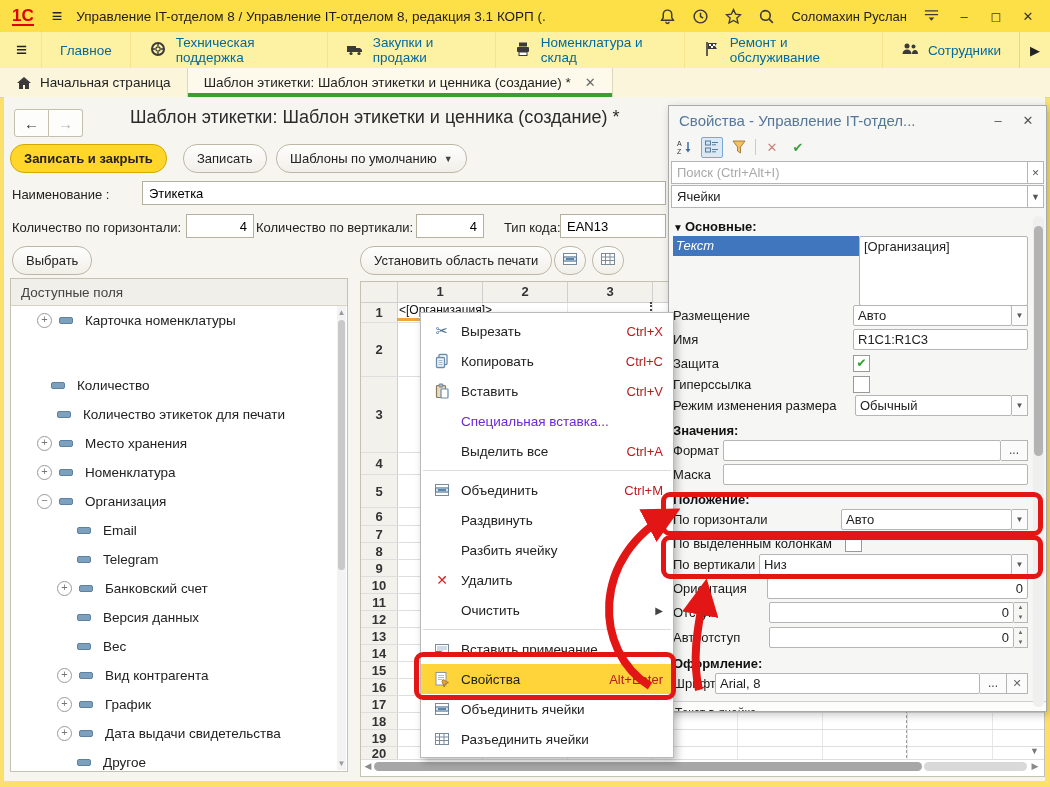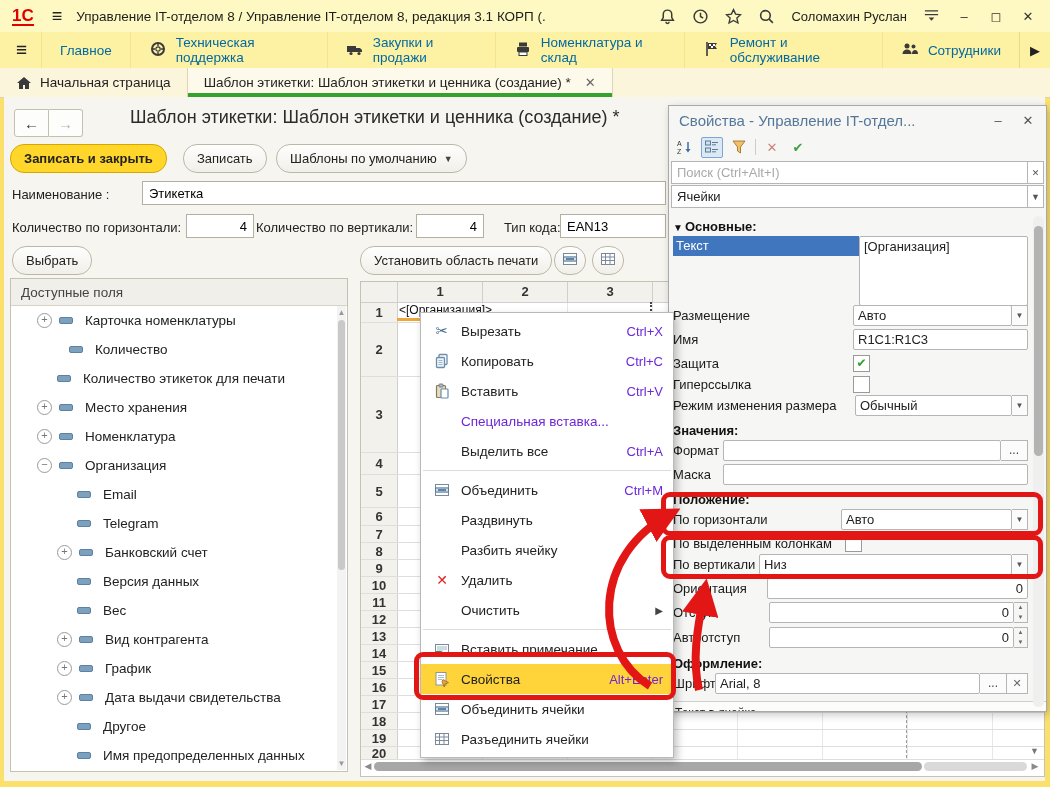--- a/index.html
+++ b/index.html
@@ -3,21 +3,21 @@
 <meta charset="utf-8">
 <style>
   html,body{margin:0;padding:0;}
   body{width:1050px;height:787px;position:relative;overflow:hidden;
        font-family:"Liberation Sans","DejaVu Sans",sans-serif;font-size:13px;color:#222;
        background:#fbe06b;}
   #app{position:absolute;inset:0;}
   .abs{position:absolute;}
 
   
-  .titlebar{left:0;top:0;width:1050px;height:32px;background:#fef9c3;display:flex;align-items:center;gap:4px;}
+  .titlebar{left:0;top:0;width:1050px;height:32px;background:#fde047;display:flex;align-items:center;gap:4px;}
   .logo1c{margin-left:12px;color:#e00000;font-weight:bold;font-size:17px;border-bottom:2px solid #e00000;line-height:17px;}
   .tb-burger{font-size:18px;margin:0 10px 0 14px;color:#222;}
   .tb-title{font-size:13.5px;color:#1d1d1d;white-space:nowrap;overflow:hidden;max-width:470px;}
   .tb-right{margin-left:auto;display:flex;align-items:center;gap:16px;padding-right:14px;}
   .tb-ico{width:17px;height:17px;display:inline-block;}
   .tb-user{font-size:13px;}
   .wbtn{font-size:13px;color:#333;width:16px;text-align:center;}
 
   
   .ribbon{left:0;top:32px;width:1050px;height:36px;background:#fdf1a4;display:flex;align-items:center;border-bottom:1px solid #e4d98e;}
@@ -82,21 +82,21 @@
   .hs-track{height:9px;background:#d9d9d9;border-radius:5px;flex:1;margin:0 2px;}
   .gvs{left:1029px;top:712px;width:12px;height:46px;}
   .gvs .dn{position:absolute;bottom:2px;left:1px;font-size:9px;color:#777;}
 
   
   .cmenu{left:420px;top:312px;width:252px;background:#fff;border:1px solid #b9b9b9;box-shadow:3px 4px 8px rgba(0,0,0,.25);padding:3px 0;z-index:60;}
   .mi{height:30px;display:flex;align-items:center;font-size:13.5px;color:#222;position:relative;padding-right:10px;}
   .mi-ico{width:26px;margin-left:8px;flex:none;display:flex;justify-content:center;align-items:center;}
   .mi-ico svg{width:16px;height:16px;}
   .mi-label{margin-left:6px;}
-  .mi-hot{margin-left:auto;color:#6d28d9;font-size:13px;}
+  .mi-hot{margin-left:auto;color:#b91c1c;font-size:13px;}
   .mi-sub{margin-left:auto;color:#444;font-size:10px;}
   .mi.disabled .mi-label{color:#6d28d9;}
   .mi.hl{background:#ffd43a;}
   .msep{height:1px;background:#dcdcdc;margin:4px 2px;}
   .g-cut{color:#4a6f96;font-size:15px;}
   .g-del{color:#d22;font-weight:bold;font-size:14px;}
 
   
   .props{left:668px;top:105px;width:377px;height:605px;background:#f6f6f4;border:1px solid #a9a9a9;box-shadow:2px 3px 8px rgba(0,0,0,.22);z-index:50;}
   .pp-title{height:28px;display:flex;align-items:center;padding:0 10px;color:#55779a;font-size:15px;}
@@ -291,21 +291,21 @@
   </div>
 
   <div class="abs tree">
     <div class="tree-h">Доступные поля</div>
     <div id="tree-items">
         <div class="ti" style="padding-left: 26px;">
           <span class="exp">+</span>
           <span class="dash" style="margin-left: 7px;"></span>
           <span class="lbl">Карточка номенклатуры</span>
         </div>
-        <div class="ti" style="padding-left: 38px;">
+        <div class="ti" style="padding-left: 20px; margin-top: 36px;">
           <span style="width: 13px; flex: 0 0 auto;"></span>
           <span class="dash" style="margin-left: 7px;"></span>
           <span class="lbl">Количество</span>
         </div>
         <div class="ti" style="padding-left: 26px;">
           <span style="width: 13px; flex: 0 0 auto;"></span>
           <span class="dash" style="margin-left: 7px;"></span>
           <span class="lbl">Количество этикеток для печати</span>
         </div>
         <div class="ti" style="padding-left: 26px;">
@@ -785,21 +785,21 @@
     </div>
     <div class="pp-combo">
       <span class="pp-field">
           <span>Ячейки</span>
         </span>
       <span class="side-btn">▼</span>
     </div>
     <div class="pp-body" id="props-body">
         <div class="psec"><span class="tri">▼</span><span>Основные:</span></div>
         <div class="prow" style="height: 68px;">
-          <div class="plabel sel" style="width: 180px;">Текст</div>
+          <div class="plabel sel" style="width: 180px; font-style: italic;">Текст</div>
           <div class="pctl">
             <span class="parea">[Организация]</span>
           </div>
         </div>
         <div class="prow" style="height: 23px;">
           <div class="plabel" style="width: 180px;">Размещение</div>
           <div class="pctl">
             <span class="pbox">Авто</span>
             <span class="pcombo-btn">▼</span>
           </div>

